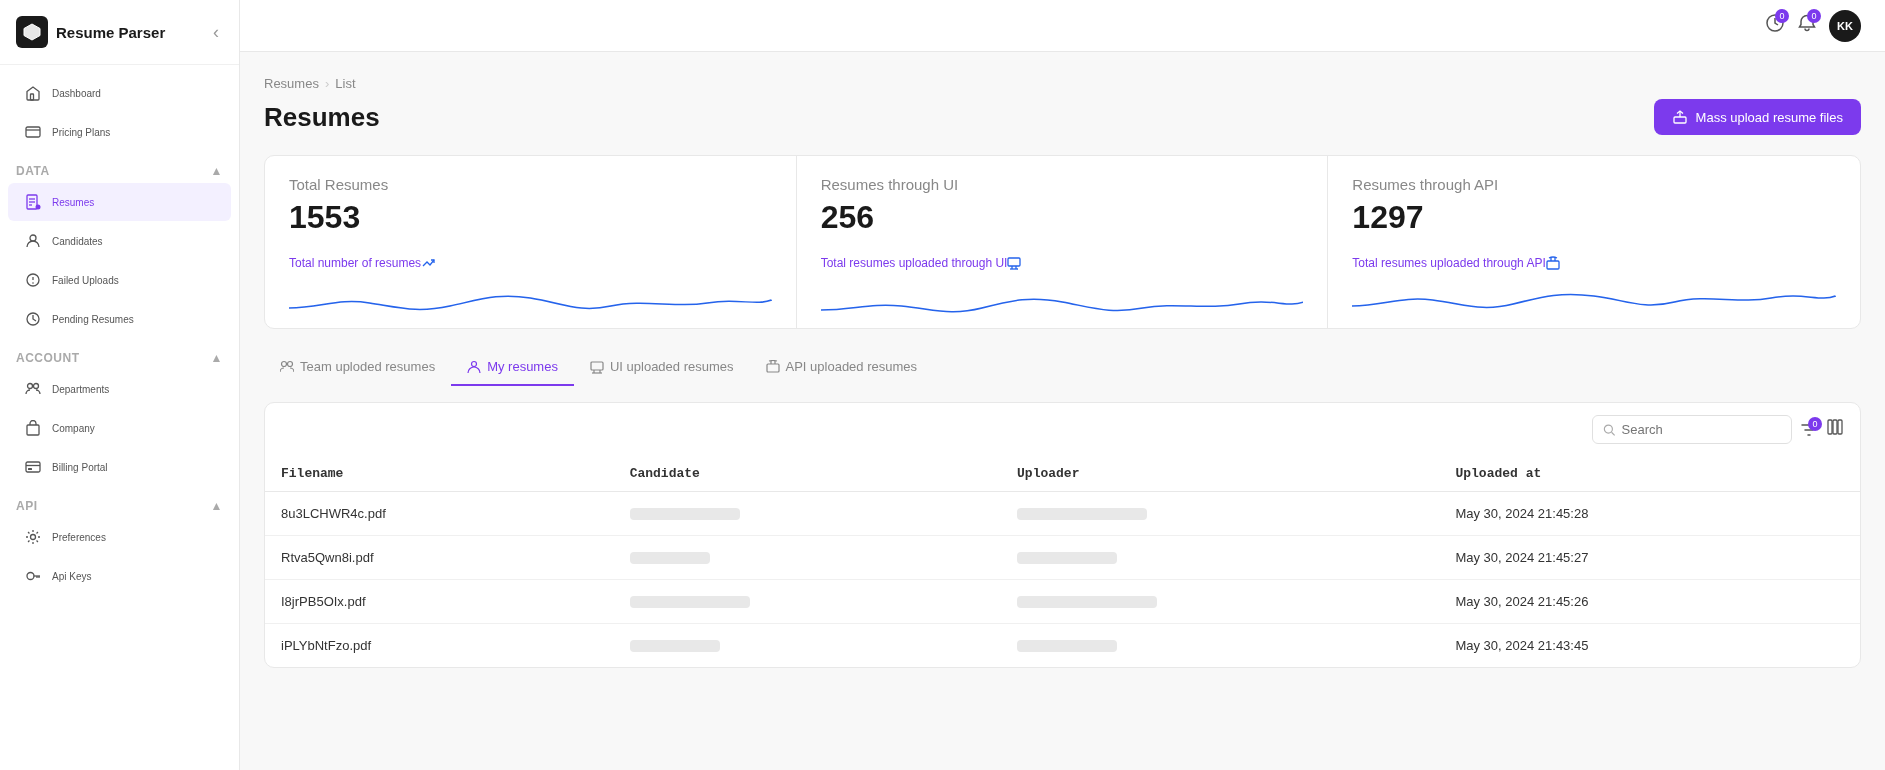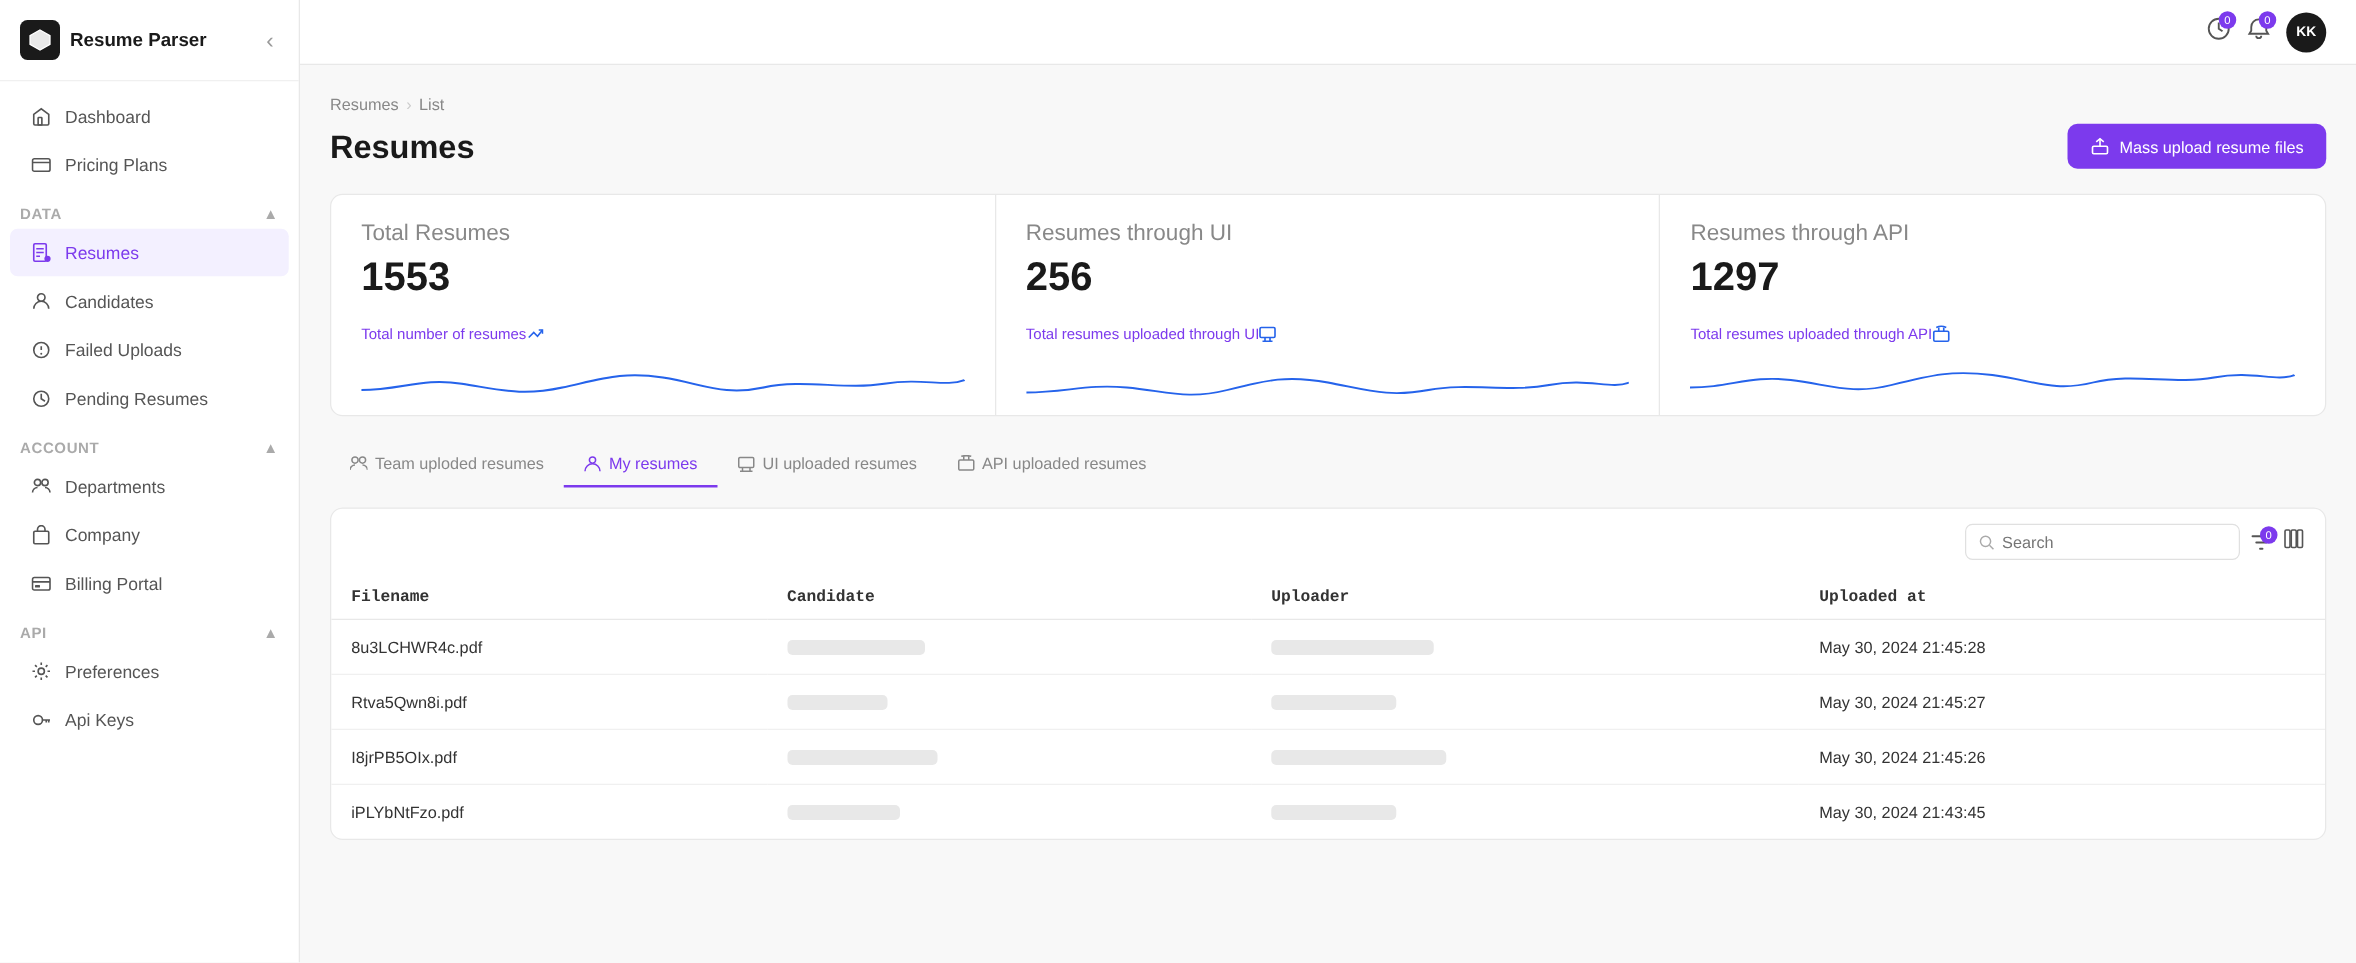--- a/index.html
+++ b/index.html
@@ -25,21 +25,21 @@
       display: flex; align-items: center; justify-content: center; color: #fff; font-size: 16px;
     }
     .logo-text { font-size: 15px; font-weight: 600; color: #1a1a1a; }
     .sidebar-collapse-btn {
       margin-left: auto; color: #999; cursor: pointer; font-size: 18px;
       background: none; border: none; padding: 4px;
     }
     .sidebar-nav { flex: 1; overflow-y: auto; padding: 8px 0; }
     .nav-item {
       display: flex; align-items: center; gap: 10px;
-      padding: 10px 16px; cursor: pointer; color: #555; font-size: 14px;
+      padding: 10px 16px; cursor: pointer; color: #555; font-size: 10px;
       border-radius: 6px; margin: 1px 8px; text-align: right;
     }
     .nav-item.active { background: #f3f0ff; color: #7c3aed; font-weight: 500; }
     .nav-icon { width: 18px; height: 18px; flex-shrink: 0; display: flex; align-items: center; justify-content: center; font-size: 15px; }
     .nav-section-header {
       display: flex; align-items: center; justify-content: space-between;
       padding: 12px 16px 4px; font-size: 12px; font-weight: 600; color: #aaa; text-transform: uppercase; letter-spacing: 0.5px;
     }
     .nav-section-header .chevron { font-size: 12px; color: #aaa; }
 
@@ -80,41 +80,41 @@
     .mass-upload-btn {
       background: #7c3aed; color: #fff; border: none; border-radius: 8px;
       padding: 10px 18px; font-size: 13px; font-weight: 500; cursor: pointer;
       display: flex; align-items: center; gap: 8px;
     }
 
     
     .stats-grid { display: grid; grid-template-columns: 1fr 1fr 1fr; gap: 0; margin-bottom: 20px; background: #fff; border: 1px solid #e8e8e8; border-radius: 10px; overflow: hidden; }
     .stat-card { padding: 20px 24px 0; border-right: 1px solid #e8e8e8; }
     .stat-card:last-child { border-right: none; }
-    .stat-label { font-size: 18px; color: #888; margin-bottom: 6px; }
+    .stat-label { font-size: 15px; color: #888; margin-bottom: 6px; }
     .stat-value { font-size: 32px; font-weight: 700; color: #1a1a1a; margin-bottom: 20px; }
     .stat-sub { font-size: 12px; color: #7c3aed; display: flex; align-items: flex-end; gap: 0; margin-bottom: 8px; }
     .stat-chart { height: 50px; }
 
     
     .tab-bar { display: flex; gap: 0; margin-bottom: 16px; border-bottom: none; }
     .tab-item {
       display: flex; align-items: center; gap: 6px;
       padding: 10px 16px; font-size: 13px; color: #888; cursor: pointer;
       border-bottom: 2px solid transparent;
     }
     .tab-item.active { color: #7c3aed; border-bottom: 2px solid #7c3aed; font-weight: 500; }
 
     
     .table-section { background: #fff; border: 1px solid #e8e8e8; border-radius: 10px; overflow: hidden; }
     .table-toolbar { display: flex; align-items: center; justify-content: flex-end; padding: 12px 16px; gap: 8px; }
     .search-box {
       display: flex; align-items: center; gap: 6px;
       border: 1px solid #e0e0e0; border-radius: 6px; padding: 6px 10px;
-      font-size: 13px; color: #888; width: 220px;
+      font-size: 13px; color: #888; width: 200px;
     }
     .search-input { border: none; outline: none; font-size: 13px; color: #333; width: 100%; background: transparent; }
     .filter-btn { display: flex; align-items: center; gap: 4px; color: #555; cursor: pointer; font-size: 18px; position: relative; }
     .filter-badge { position: absolute; top: -4px; right: -4px; background: #7c3aed; color: #fff; border-radius: 50%; font-size: 9px; width: 14px; height: 14px; display: flex; align-items: center; justify-content: center; }
     .col-btn { color: #555; cursor: pointer; font-size: 18px; }
 
     table { width: 100%; border-collapse: collapse; }
     thead tr { border-bottom: 1px solid #e8e8e8; font-family: Liberation Mono, monospace; }
     thead th { padding: 10px 16px; text-align: left; font-size: 13px; font-weight: 600; color: #333; }
     tbody tr { border-bottom: 1px solid #f0f0f0; }

